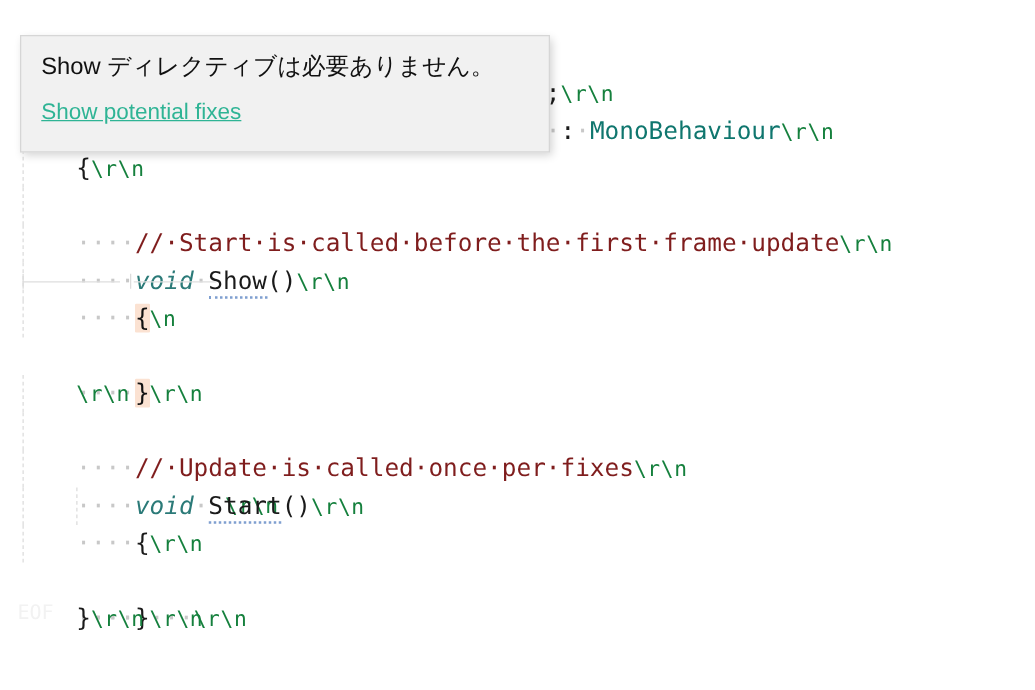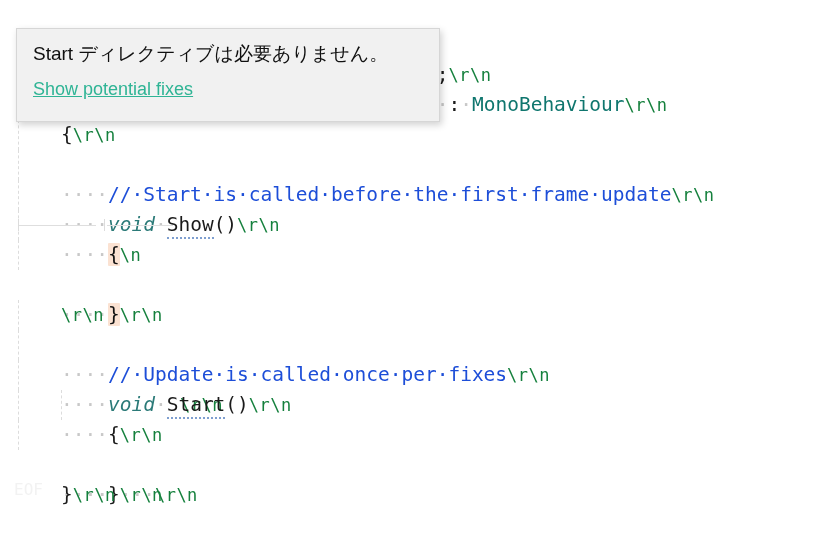--- a/index.html
+++ b/index.html
@@ -20,21 +20,21 @@
     white-space:pre;
     font-size:19.5px;
     letter-spacing:0px;
     padding-left:14px;
   }
   
   .kw      {color:#2b7a78;font-style:italic;}          
   .kw-dim  {color:#7fb3b0;}          
   .type    {color:#0f766e;}          
   .plain   {color:#1a1a1a;}
-  .comment {color:#1d4ed8;}
+  .comment {color:#7f1d1d;}
   .punct   {color:#1a1a1a;}
   .ws      {color:#c8c8c8;}          
   .eol     {color:#15803d;font-size:17px;letter-spacing:0.5px;}
   .brace-hl{background:#fbe2d2;color:#111;border-radius:1px;}
   .sq{
     border-bottom:2px dotted #7f9fd0;
     padding-bottom:1px;
   }
   
   .guide{
@@ -159,17 +159,17 @@
     <span class="ws">····</span><span class="plain">}</span><span class="eol">\r\n</span>
   </div>
 
   <div class="line">
     <span class="plain">}</span><span class="eol">\r\n</span>
   </div>
 
   <div class="eofmark">EOF</div>
 
   <div id="popup">
-    <div class="msg">Start ディレクティブは必要ありません。</div>
+    <div class="msg">Show ディレクティブは必要ありません。</div>
     <a class="fix" href="#">Show potential fixes</a>
   </div>
 
 </div>
 
 </body></html>

